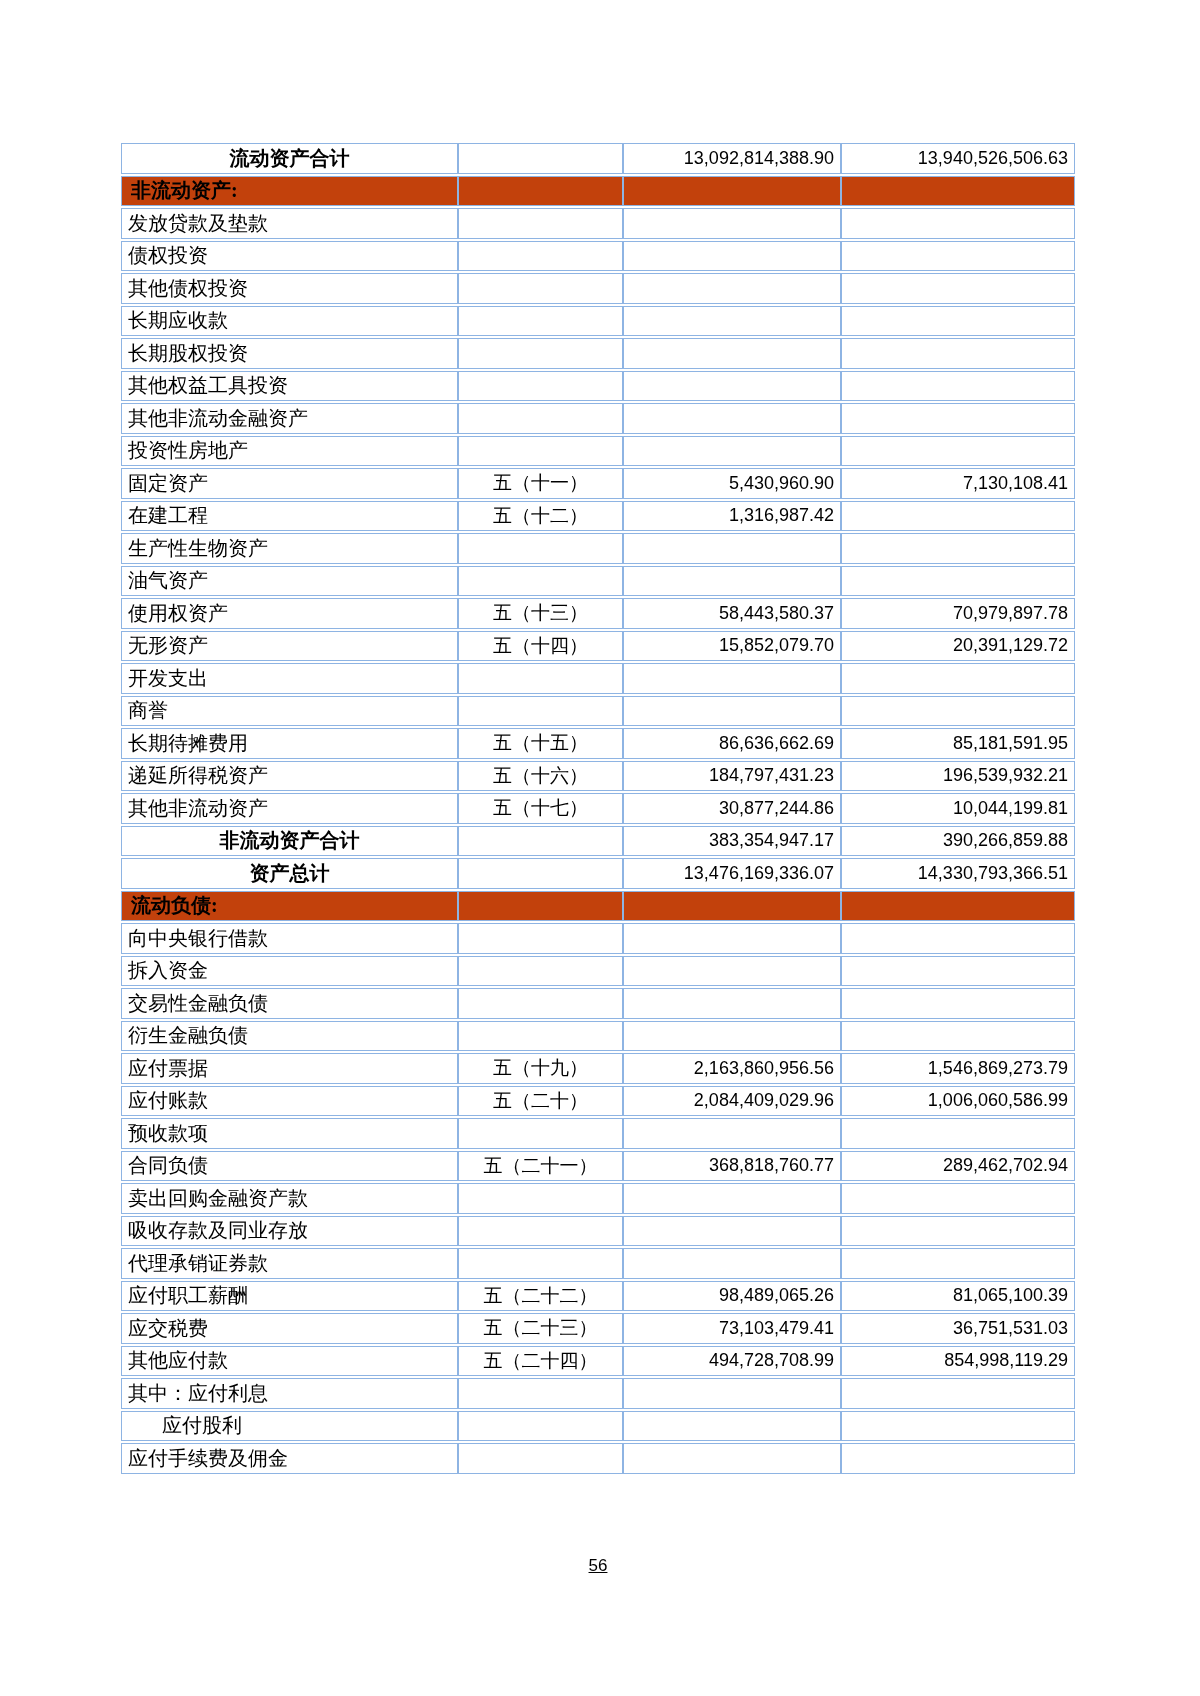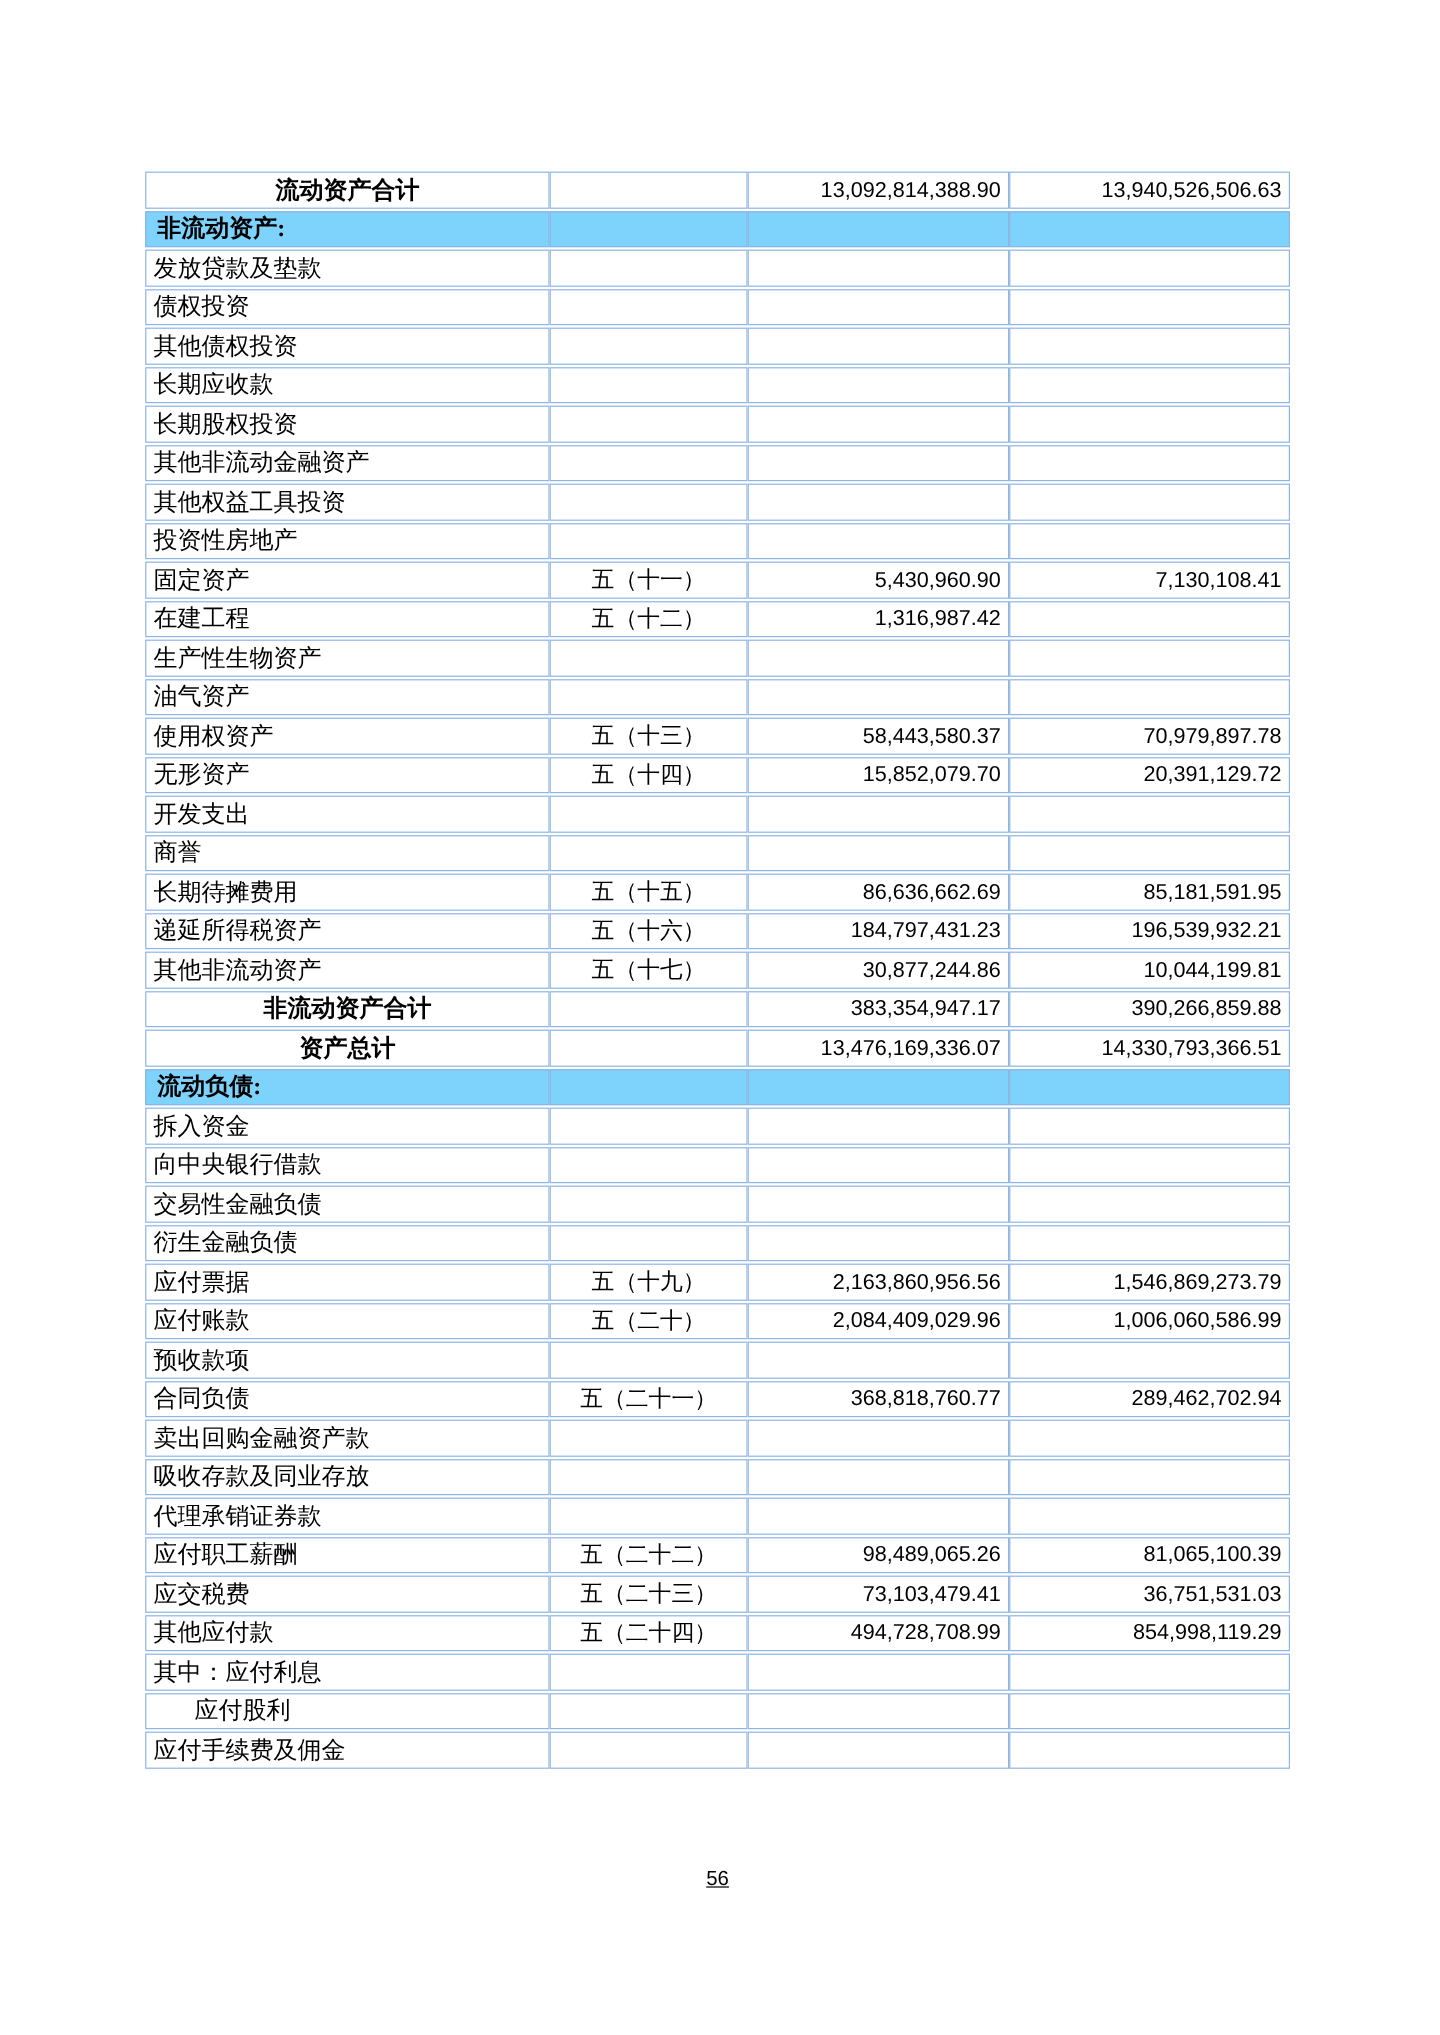--- a/index.html
+++ b/index.html
@@ -45,21 +45,21 @@
     font-size: 19px;
     margin-left: 13px;
   }
   td.c-num {
     text-align: right;
     font-family: "Liberation Sans", sans-serif;
     font-size: 18px;
     padding-right: 9px;
   }
   tr.section td {
-    background: #7dd3fc;
+    background: #c2410c;
     font-weight: bold;
   }
   tr.section td.c-label { padding-left: 9px; }
   tr.total td.c-label {
     font-weight: bold;
     text-align: center;
     padding-left: 6px;
     margin-left: 24px;
   }
   tr.indent td.c-label { padding-left: 40px; }
@@ -122,27 +122,27 @@
             <td class="c-num"></td>
             <td class="c-num"></td>
           </tr>
           <tr class="item">
             <td class="c-label">长期股权投资</td>
             <td class="c-note"></td>
             <td class="c-num"></td>
             <td class="c-num"></td>
           </tr>
           <tr class="item">
+            <td class="c-label">其他权益工具投资</td>
+            <td class="c-note"></td>
+            <td class="c-num"></td>
+            <td class="c-num"></td>
+          </tr>
+          <tr class="item">
             <td class="c-label">其他非流动金融资产</td>
-            <td class="c-note"></td>
-            <td class="c-num"></td>
-            <td class="c-num"></td>
-          </tr>
-          <tr class="item">
-            <td class="c-label">其他权益工具投资</td>
             <td class="c-note"></td>
             <td class="c-num"></td>
             <td class="c-num"></td>
           </tr>
           <tr class="item">
             <td class="c-label">投资性房地产</td>
             <td class="c-note"></td>
             <td class="c-num"></td>
             <td class="c-num"></td>
           </tr>
@@ -224,27 +224,27 @@
             <td class="c-num">13,476,169,336.07</td>
             <td class="c-num">14,330,793,366.51</td>
           </tr>
           <tr class="section">
             <td class="c-label">流动负债:</td>
             <td class="c-note"></td>
             <td class="c-num"></td>
             <td class="c-num"></td>
           </tr>
           <tr class="item">
+            <td class="c-label">向中央银行借款</td>
+            <td class="c-note"></td>
+            <td class="c-num"></td>
+            <td class="c-num"></td>
+          </tr>
+          <tr class="item">
             <td class="c-label">拆入资金</td>
-            <td class="c-note"></td>
-            <td class="c-num"></td>
-            <td class="c-num"></td>
-          </tr>
-          <tr class="item">
-            <td class="c-label">向中央银行借款</td>
             <td class="c-note"></td>
             <td class="c-num"></td>
             <td class="c-num"></td>
           </tr>
           <tr class="item">
             <td class="c-label">交易性金融负债</td>
             <td class="c-note"></td>
             <td class="c-num"></td>
             <td class="c-num"></td>
           </tr>

